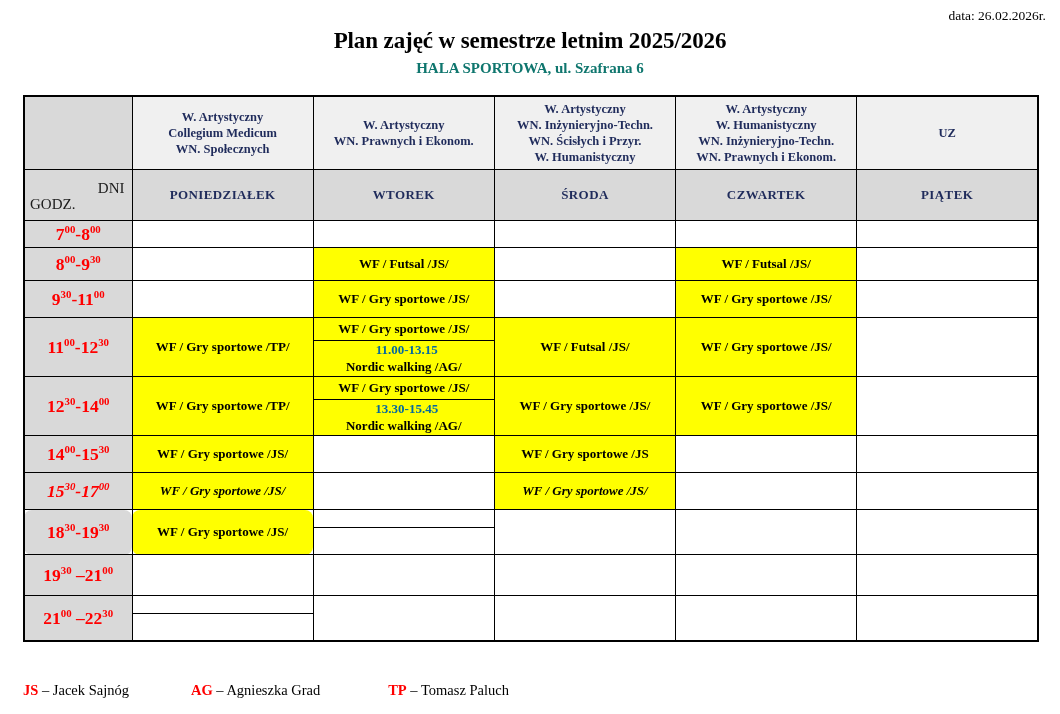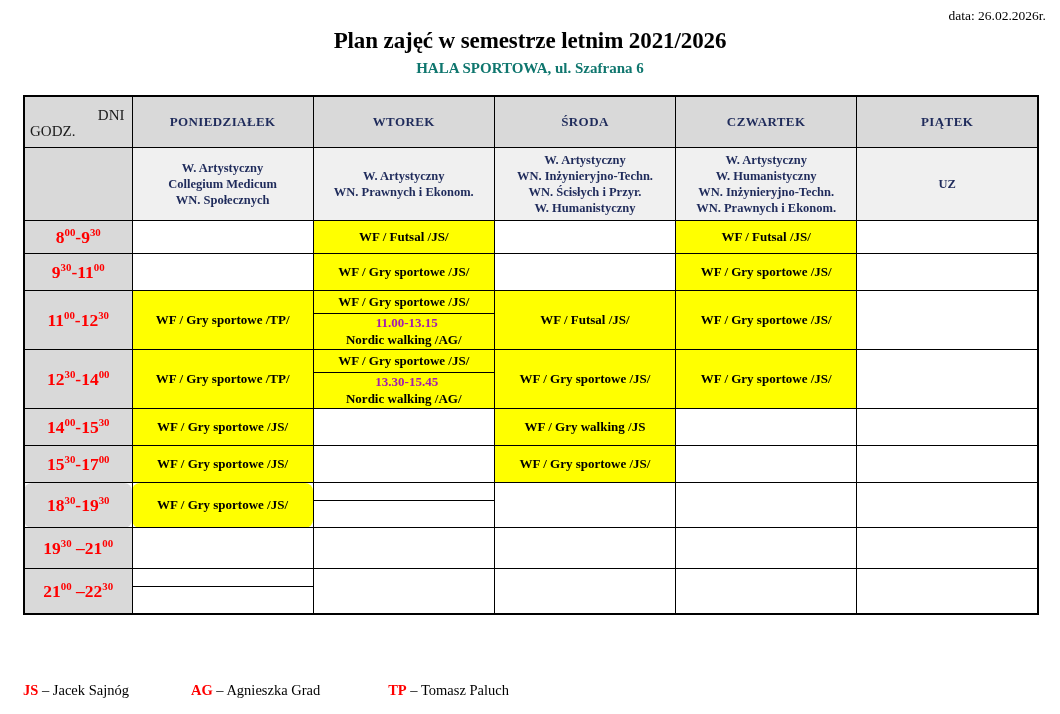--- a/index.html
+++ b/index.html
@@ -145,41 +145,41 @@
     display: flex;
     align-items: center;
     justify-content: center;
     text-align: center;
     box-sizing: border-box;
   }
   .split .sbox.top {
     border-bottom: 1px solid #000;
   }
   .sub-time {
-    color: #a21caf;
+    color: #0369a1;
     font-weight: bold;
     display: block;
     line-height: 1.3;
     margin-left: 6px;
   }
   .sub-name {
     color: #000000;
     font-weight: bold;
     display: block;
     line-height: 1.3;
   }
 
   
   .r0 td { height: 26px; }
   .r1 td { height: 32px; }
   .r2 td { height: 36px; }
   .r3 td { height: 58px; }
   .r4 td { height: 58px; }
   .r5 td { height: 36px; }
-  .r6 td { height: 36px; }
+  .r6 td { height: 36px; font-style: italic; }
   .r7 td { height: 38px; }
   .r8 td { height: 44px; border-radius: 8px; }
   .r9 td { height: 40px; }
   .r10 td { height: 44px; }
 
   
   .legend {
     position: absolute;
     left: 23px;
     top: 682px;
@@ -195,72 +195,80 @@
   .legend .nm { color: #000000; }
   .gap-1 { display: inline-block; width: 62px; }
   .gap-2 { display: inline-block; width: 68px; }
 </style>
 </head>
 <body>
 
 <div class="page-date">data: 26.02.2026r.</div>
 
 <div class="title-block">
-  <div class="main-title">Plan zajęć w semestrze letnim 2021/2026</div>
+  <div class="main-title">Plan zajęć w semestrze letnim 2025/2026</div>
   <div class="sub-title">HALA SPORTOWA, ul. Szafrana 6</div>
 </div>
 
 <div class="sched-wrap">
   <table class="sched">
     <colgroup>
       <col class="c-time">
       <col class="c-day">
         <col class="c-day">
         <col class="c-day">
         <col class="c-day">
         <col class="c-day">
     </colgroup>
     <tbody id="sched-body">
         <tr>
+          <td class="sub-corner"></td>
+          <td class="sub">
+            <div>W. Artystyczny</div>
+            <div>Collegium Medicum</div>
+            <div>WN. Społecznych</div>
+          </td>
+          <td class="sub">
+            <div>W. Artystyczny</div>
+            <div>WN. Prawnych i Ekonom.</div>
+          </td>
+          <td class="sub">
+            <div>W. Artystyczny</div>
+            <div>WN. Inżynieryjno-Techn.</div>
+            <div>WN. Ścisłych i Przyr.</div>
+            <div>W. Humanistyczny</div>
+          </td>
+          <td class="sub">
+            <div>W. Artystyczny</div>
+            <div>W. Humanistyczny</div>
+            <div>WN. Inżynieryjno-Techn.</div>
+            <div>WN. Prawnych i Ekonom.</div>
+          </td>
+          <td class="sub">
+            <div>UZ</div>
+          </td>
+        </tr>
+        <tr>
           <td class="hd-corner">
             <span class="corner-dni">DNI</span>
             <span class="corner-godz">GODZ.</span>
           </td>
           <td class="hd">PONIEDZIAŁEK</td>
           <td class="hd">WTOREK</td>
           <td class="hd">ŚRODA</td>
           <td class="hd">CZWARTEK</td>
           <td class="hd">PIĄTEK</td>
         </tr>
-        <tr>
-          <td class="sub-corner"></td>
-          <td class="sub">
-            <div>W. Artystyczny</div>
-            <div>Collegium Medicum</div>
-            <div>WN. Społecznych</div>
-          </td>
-          <td class="sub">
-            <div>W. Artystyczny</div>
-            <div>WN. Prawnych i Ekonom.</div>
-          </td>
-          <td class="sub">
-            <div>W. Artystyczny</div>
-            <div>WN. Inżynieryjno-Techn.</div>
-            <div>WN. Ścisłych i Przyr.</div>
-            <div>W. Humanistyczny</div>
-          </td>
-          <td class="sub">
-            <div>W. Artystyczny</div>
-            <div>W. Humanistyczny</div>
-            <div>WN. Inżynieryjno-Techn.</div>
-            <div>WN. Prawnych i Ekonom.</div>
-          </td>
-          <td class="sub">
-            <div>UZ</div>
-          </td>
+        <tr class="r0">
+          <td class="tcell"><span>7</span><sup>00</sup><span>-</span><span>8</span><sup>00</sup></td>
+          <td class="cell"></td>
+          <td class="cell"></td>
+          <td class="cell"></td>
+          <td class="cell"></td>
+          <td class="cell"></td>
         </tr>
         <tr class="r1">
           <td class="tcell"><span>8</span><sup>00</sup><span>-</span><span>9</span><sup>30</sup></td>
           <td class="cell"></td>
           <td class="cell hl">WF / Futsal /JS/</td>
           <td class="cell"></td>
           <td class="cell hl">WF / Futsal /JS/</td>
           <td class="cell"></td>
         </tr>
         <tr class="r2">
@@ -300,21 +308,21 @@
             </div>
           </td>
           <td class="cell hl">WF / Gry sportowe /JS/</td>
           <td class="cell hl">WF / Gry sportowe /JS/</td>
           <td class="cell"></td>
         </tr>
         <tr class="r5">
           <td class="tcell"><span>14</span><sup>00</sup><span>-</span><span>15</span><sup>30</sup></td>
           <td class="cell hl">WF / Gry sportowe /JS/</td>
           <td class="cell"></td>
-          <td class="cell hl">WF / Gry walking /JS</td>
+          <td class="cell hl">WF / Gry sportowe /JS</td>
           <td class="cell"></td>
           <td class="cell"></td>
         </tr>
         <tr class="r6">
           <td class="tcell"><span>15</span><sup>30</sup><span>-</span><span>17</span><sup>00</sup></td>
           <td class="cell hl">WF / Gry sportowe /JS/</td>
           <td class="cell"></td>
           <td class="cell hl">WF / Gry sportowe /JS/</td>
           <td class="cell"></td>
           <td class="cell"></td>

